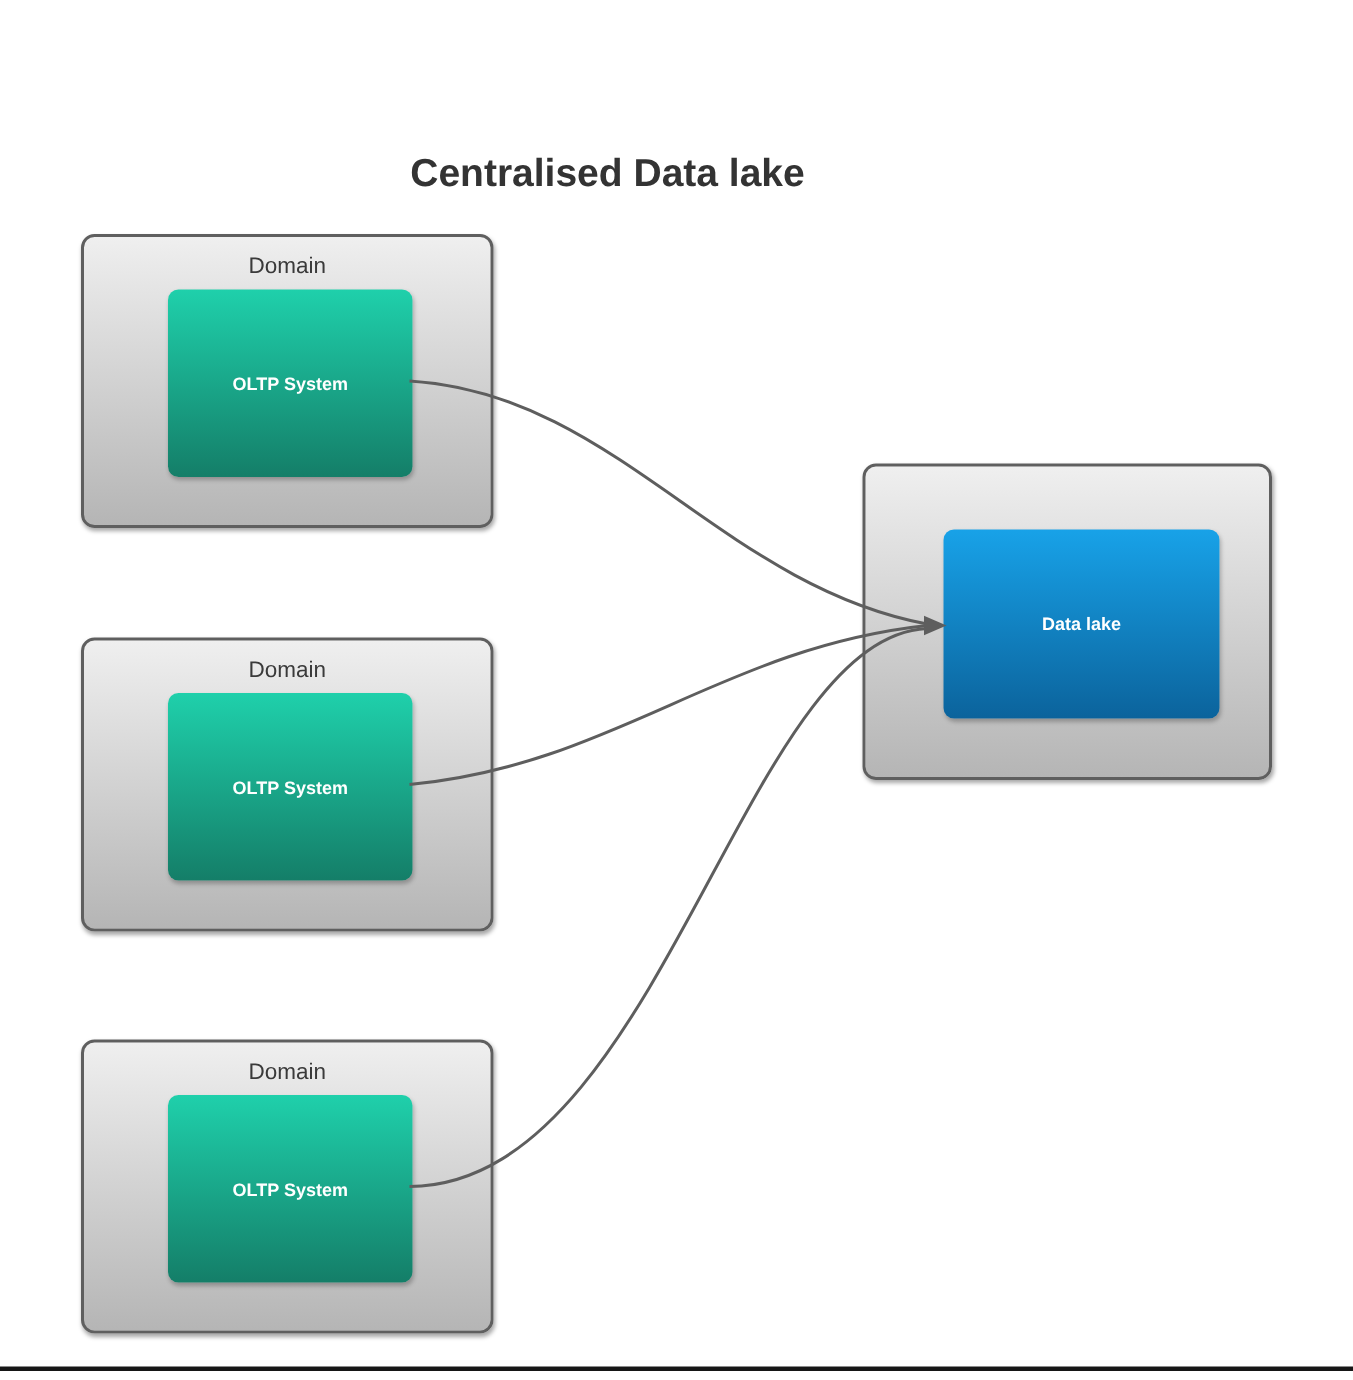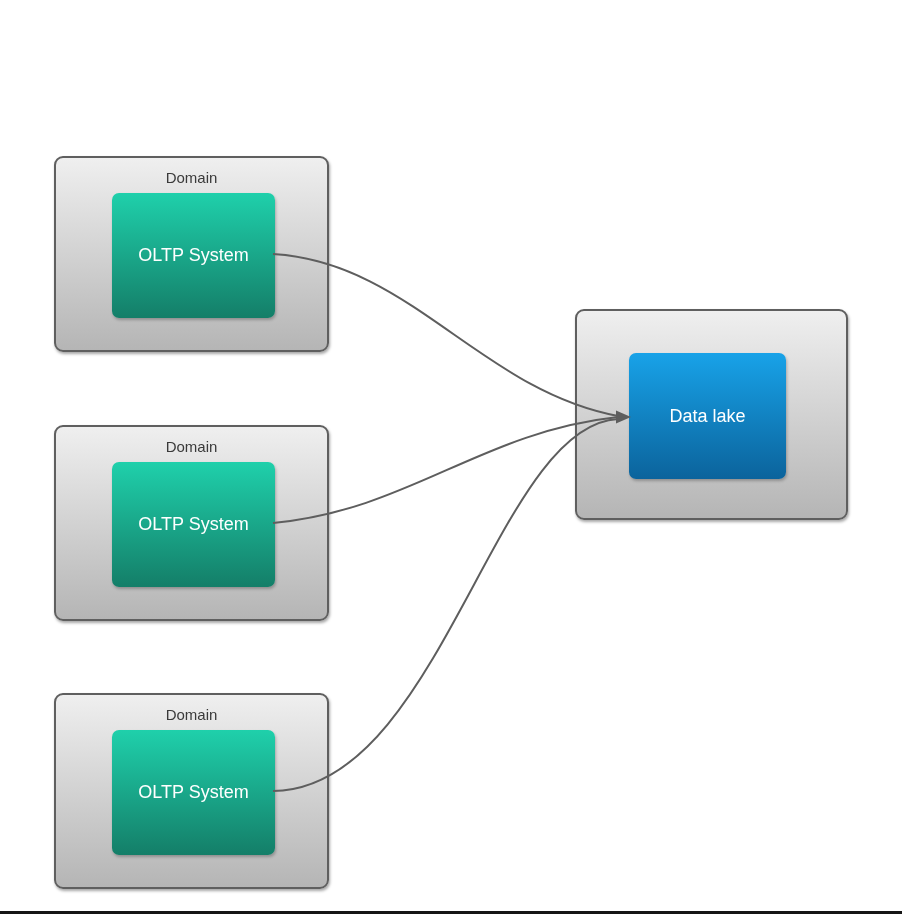--- a/index.html
+++ b/index.html
@@ -31,41 +31,42 @@
   .domain-3{left:54px;top:693px;}
   .central-team{left:575px;top:309px;width:273px;height:211px;}
   .outer-label{
     position:absolute;top:11px;left:0;right:0;text-align:center;
     font-size:15px;color:var(--label-text);
   }
   .central-team .outer-label{top:20px;}
   .system-box{
     position:absolute;left:56px;top:35px;width:163px;height:125px;
     border-radius:7px;display:flex;align-items:center;justify-content:center;
-    font-size:18px;font-weight:normal;color:var(--system-text);
+    font-size:12px;font-weight:bold;color:var(--system-text);
     box-shadow:1px 2px 3px rgba(0,0,0,0.25);
   }
   .system-green{background:linear-gradient(to bottom,var(--green-top),var(--green-bottom));}
   .system-blue{
-    left:52px;top:42px;width:157px;height:126px;
+    left:52px;top:42px;width:184px;height:126px;
     background:linear-gradient(to bottom,var(--blue-top),var(--blue-bottom));
     text-align:center;
   }
   svg.connectors{position:absolute;left:0;top:0;width:902px;height:920px;pointer-events:none;}
   svg.connectors path{fill:none;stroke:var(--connector);stroke-width:2;}
   svg.connectors polygon{fill:var(--connector);stroke:none;}
   .page-edge{
     position:absolute;left:0;top:911px;width:902px;height:3px;background:var(--page-line);
   }
 </style>
 </head>
 <body>
 
 <div class="canvas">
 
+  <div class="title">Centralised Data lake</div>
 
   <div class="outer-box domain-1">
     <div class="outer-label">Domain</div>
     <div class="system-box system-green">OLTP System</div>
   </div>
 
   <div class="outer-box domain-2">
     <div class="outer-label">Domain</div>
     <div class="system-box system-green">OLTP System</div>
   </div>

